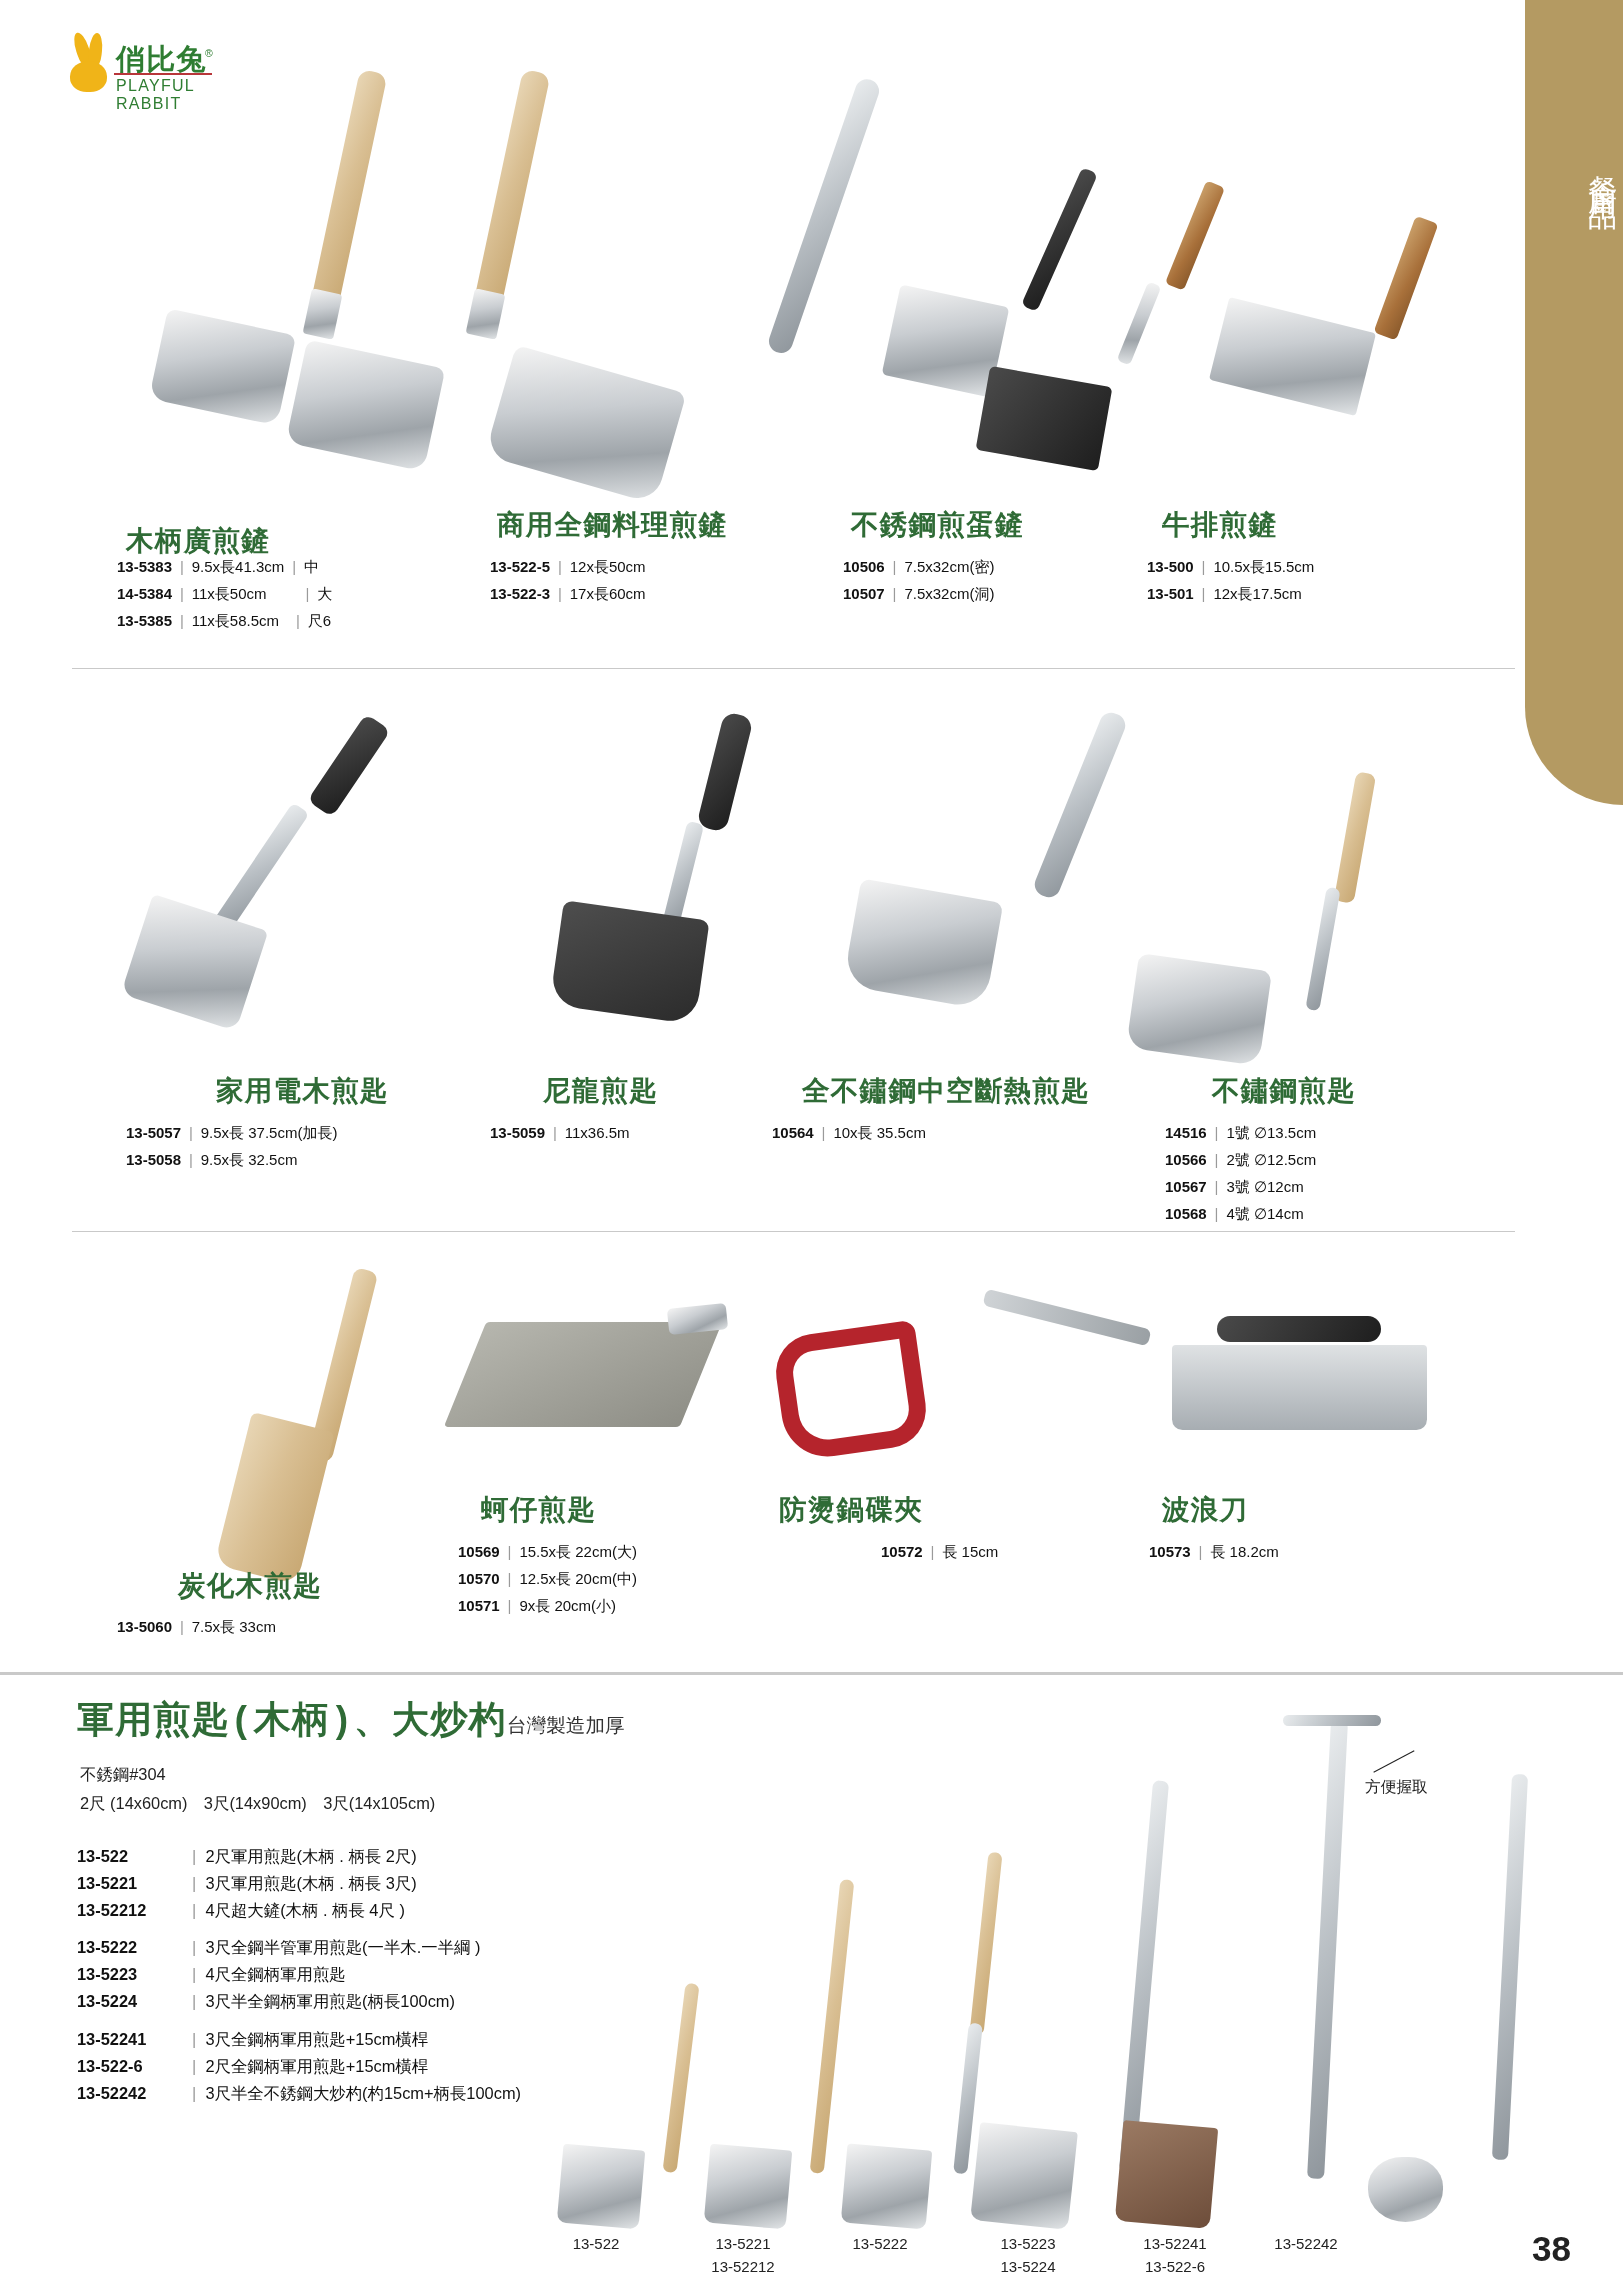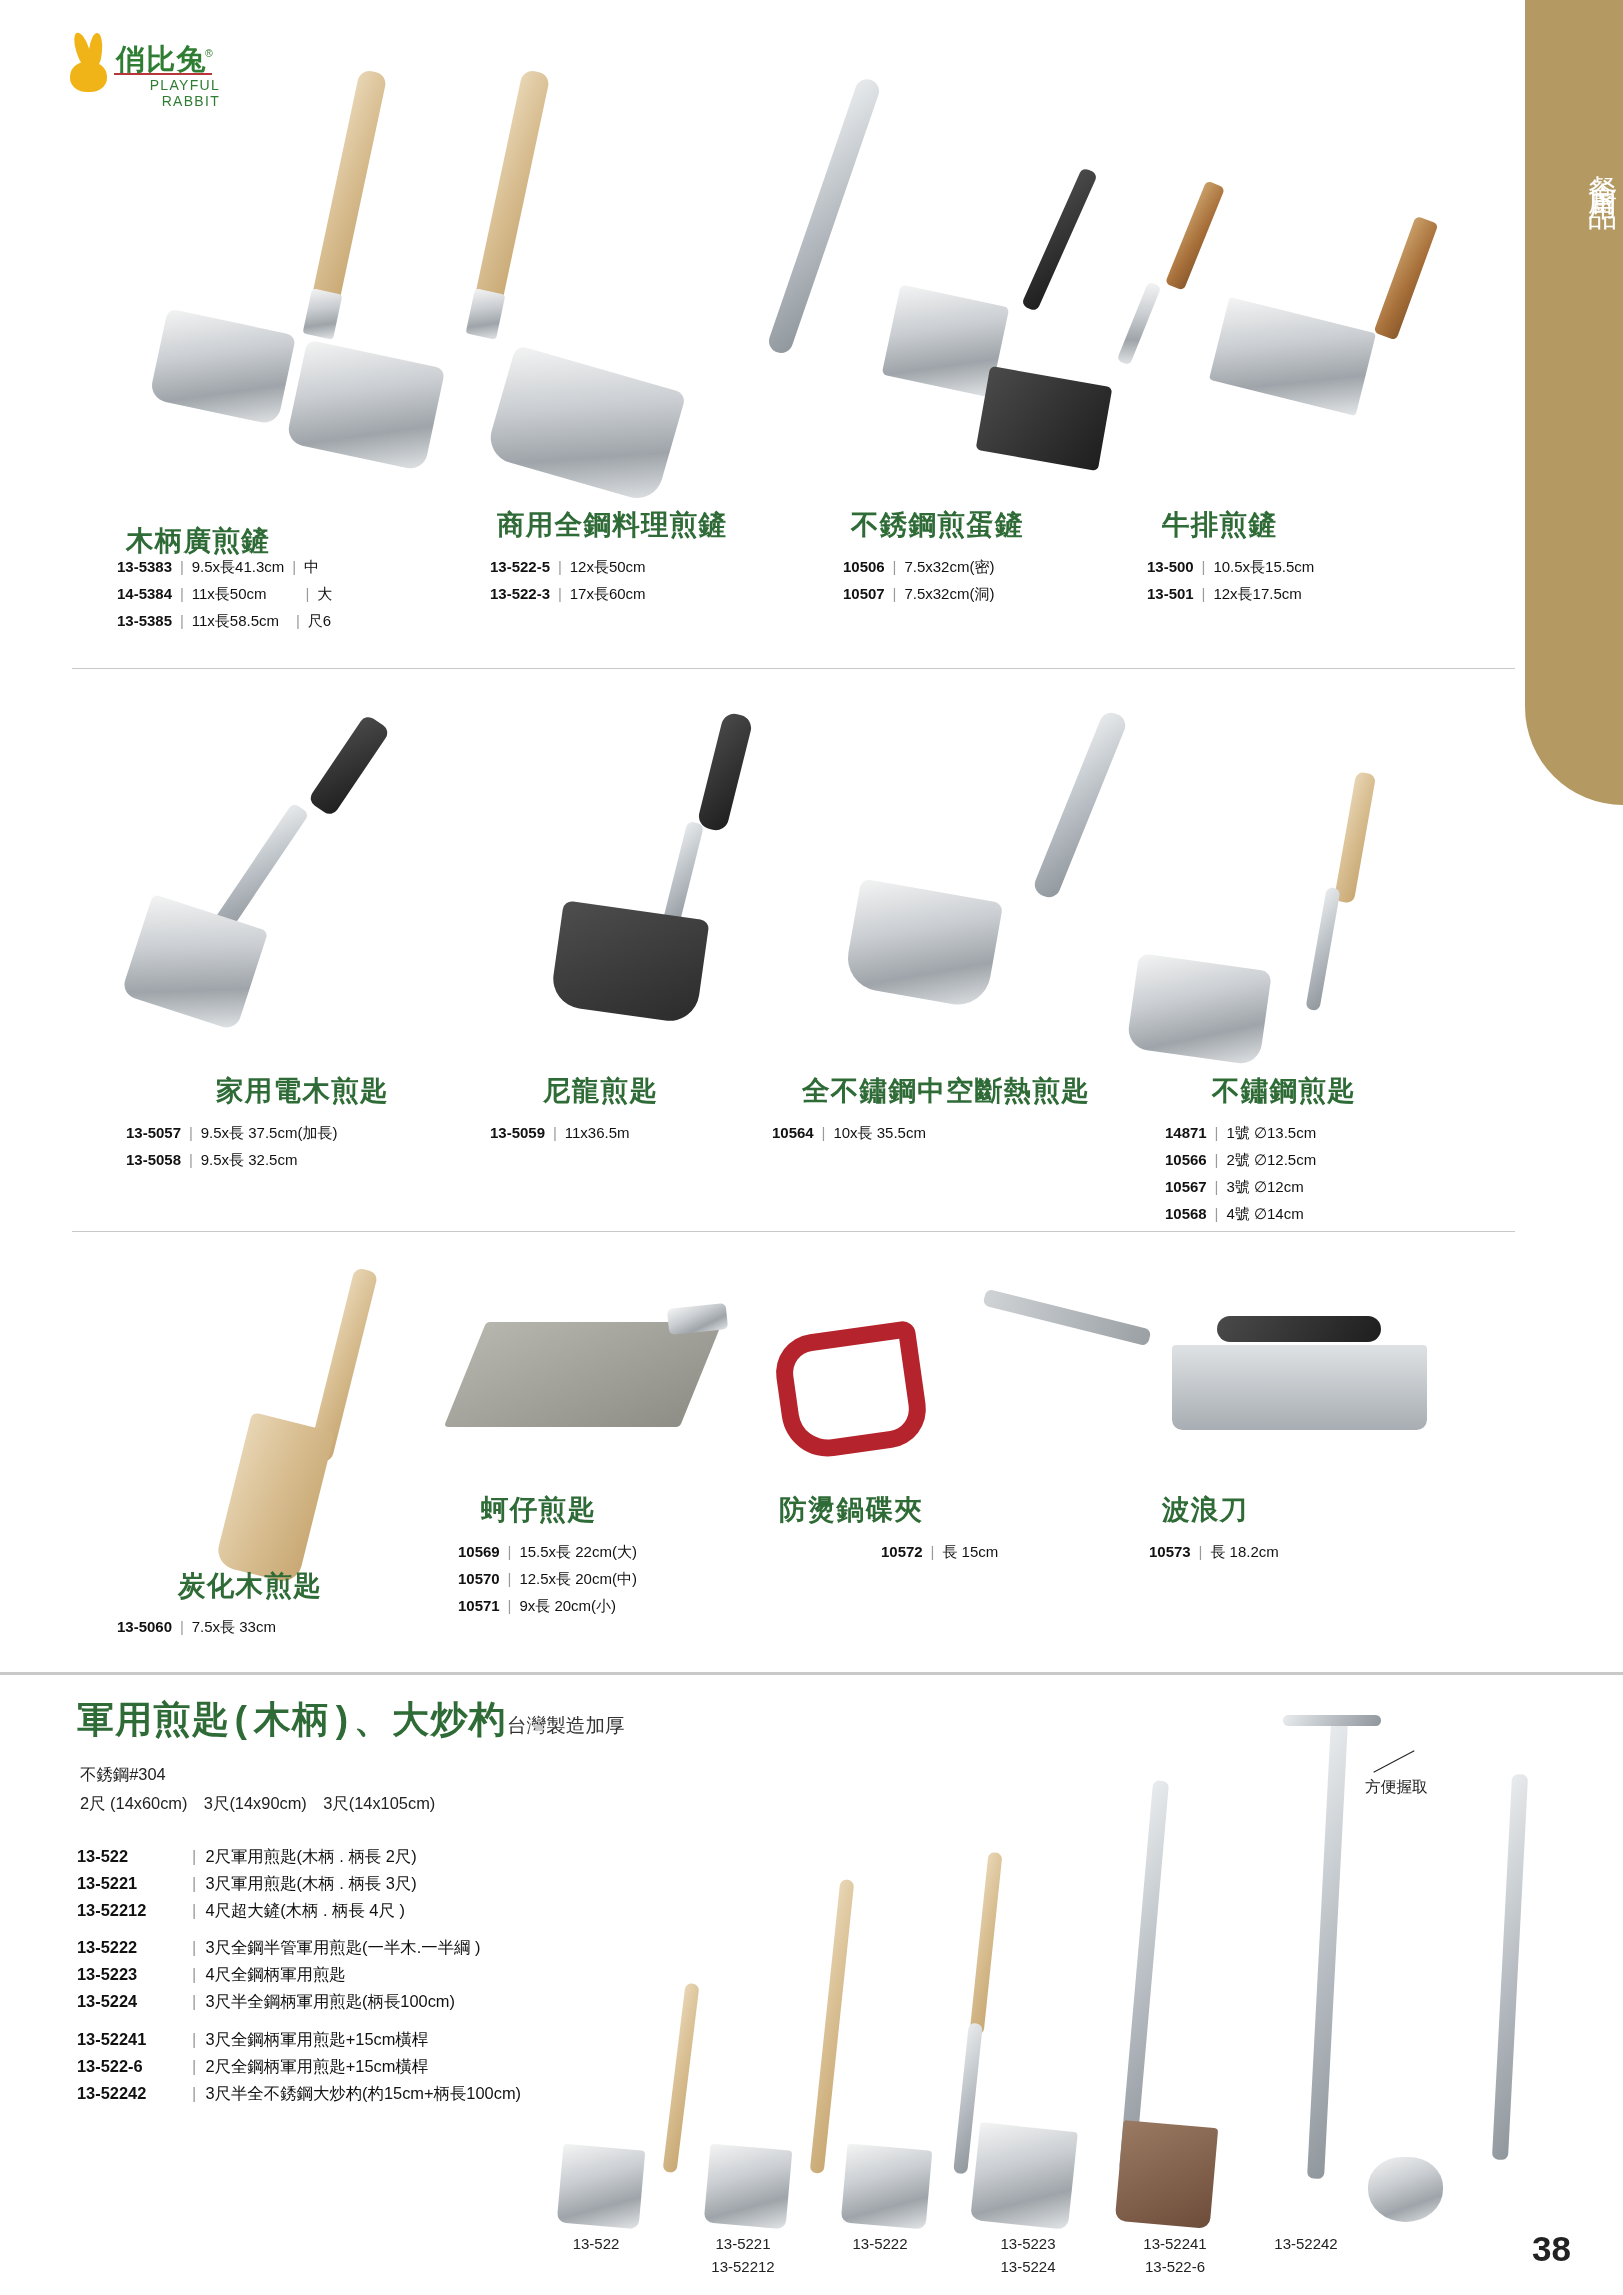--- a/index.html
+++ b/index.html
@@ -48,21 +48,21 @@
     width: 50px; height: 63px;
   }
   .logo .rabbit .ear1, .logo .rabbit .ear2 {
     position:absolute; background:#f0b418; border-radius: 50% 50% 40% 40%;
   }
   .logo .rabbit .ear1 { width: 13px; height: 35px; left: 13px; top:0; transform: rotate(-18deg); }
   .logo .rabbit .ear2 { width: 13px; height: 35px; left: 26px; top:1.3px; transform: rotate(6deg); }
   .logo .rabbit .body { position:absolute; width: 37px; height: 31px; left: 7.9px; top: 29px; background:#f0b418; border-radius: 50% 50% 45% 45%; }
   .logo .cn { position:absolute; left: 60px; top: 10.5px; font-size: 29px; color: #2f7d32; font-weight: bold; letter-spacing:1.3px; font-family:"DejaVu Sans", sans-serif;}
   .logo .reg { position:absolute; left: 149px; top: 17px; font-size: 10.5px; color:#2f7d32;}
-  .logo .en { position:absolute; left: 60px; top: 47px; font-size: 14px; color: #2f7d32; letter-spacing: 1.3px; text-align: right; }
+  .logo .en { position:absolute; left: 60px; top: 47px; font-size: 16px; color: #2f7d32; letter-spacing: 1.3px; }
   .logo .underline { position:absolute; left: 58px; top: 43px; width: 98px; height: 2px; background:#b8363a; }
 
   
   .rule { position:absolute; left: 72px; width: 1443px; height: 1.3px; background:#c9c9c9; }
 
   
   .ptitle {
     position: absolute;
     font-size: 27.5px;
     font-weight: bold;
@@ -266,21 +266,21 @@
   <div class="row">
       <span class="code">10564</span>
       <span class="bar">|</span>
       <span class="desc">10x長 35.5cm</span>
     </div>
 </div>
 
 <div class="ptitle" style="left:1172px; top:1073px;margin-left:40px;">不鏽鋼煎匙</div>
 <div class="specs" style="left:1165px; top:1119px;">
   <div class="row">
-      <span class="code">14871</span>
+      <span class="code">14516</span>
       <span class="bar">|</span>
       <span class="desc">1號 ∅13.5cm</span>
     </div>
   <div class="row">
       <span class="code">10566</span>
       <span class="bar">|</span>
       <span class="desc">2號 ∅12.5cm</span>
     </div>
   <div class="row">
       <span class="code">10567</span>

